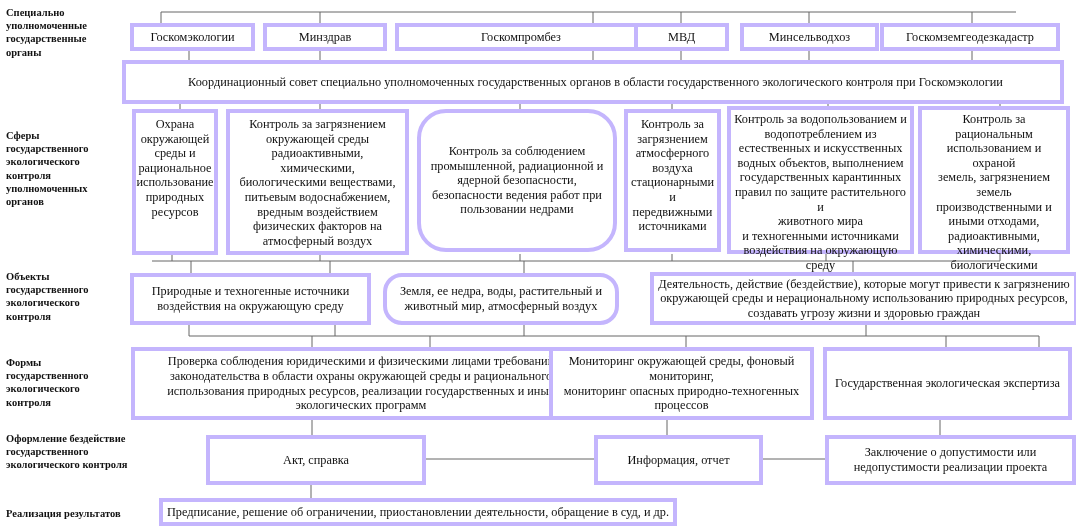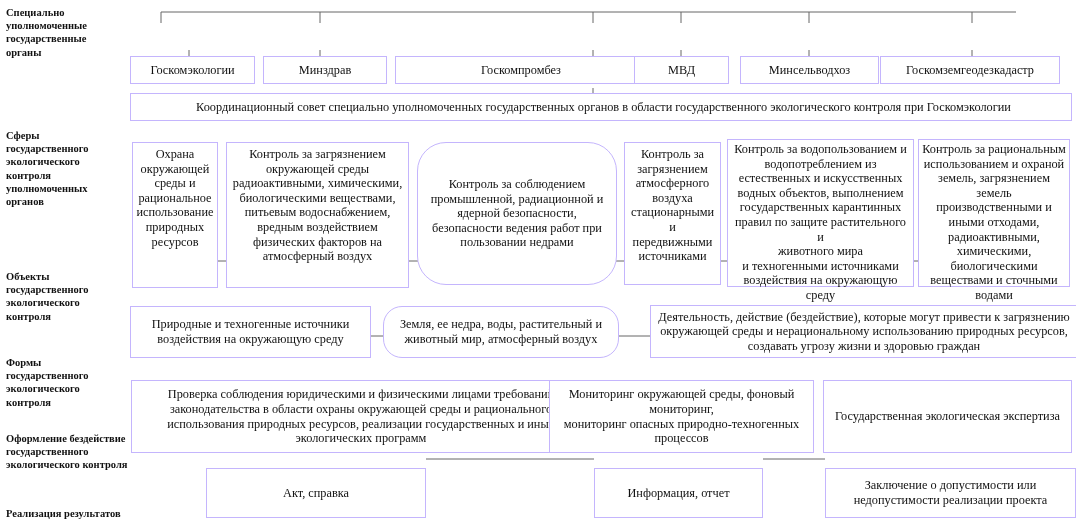--- a/index.html
+++ b/index.html
@@ -1,17 +1,17 @@
 <!DOCTYPE html>
 <html><head>
 <meta charset="utf-8">
 <style>
   html,body{margin:0;padding:0;background:#fff;}
   body{width:1076px;height:528px;position:relative;overflow:hidden;font-family:"Liberation Serif","DejaVu Serif",serif;color:#111;}
-  .box{position:absolute;box-sizing:border-box;border:1px solid #c4b5fd;background:#fff;display:flex;align-items:center;justify-content:center;text-align:center;font-size:12.3px;line-height:14.6px;padding:0 3px;white-space:pre-line;margin-top:33px;}
+  .box{position:absolute;box-sizing:border-box;border:4px solid #c4b5fd;background:#fff;display:flex;align-items:center;justify-content:center;text-align:center;font-size:12.3px;line-height:14.6px;padding:0 3px;white-space:pre-line;}
   .box.top{align-items:flex-start;padding-top:4px;}
   .rowlabel{position:absolute;left:6px;font-weight:bold;font-size:10.5px;line-height:13.2px;white-space:pre-line;color:#111;}
   svg#lines{position:absolute;left:0;top:0;}
   svg#lines line{stroke:#666;stroke-width:1;}
 </style>
 </head>
 <body>
 
 <svg id="lines" width="1076" height="528">
 
@@ -96,21 +96,21 @@
 экологического контроля</div>
 <div class="rowlabel" style="top:507px;">Реализация результатов</div>
 
 <div class="box" style="left:130px;top:23px;width:125px;height:28px;">Госкомэкологии</div>
 <div class="box" style="left:263px;top:23px;width:124px;height:28px;">Минздрав</div>
 <div class="box" style="left:395px;top:23px;width:252px;height:28px;">Госкомпромбез</div>
 <div class="box" style="left:634px;top:23px;width:95px;height:28px;">МВД</div>
 <div class="box" style="left:740px;top:23px;width:139px;height:28px;">Минсельводхоз</div>
 <div class="box" style="left:880px;top:23px;width:180px;height:28px;">Госкомземгеодезкадастр</div>
 
-<div class="box" style="left:130px;top:60px;width:942px;height:28px;padding-left:8px;">Координационный совет специально уполномоченных государственных органов в области государственного экологического контроля при Госкомэкологии</div>
+<div class="box" style="left:122px;top:60px;width:942px;height:44px;padding-left:8px;">Координационный совет специально уполномоченных государственных органов в области государственного экологического контроля при Госкомэкологии</div>
 
 <div class="box top" style="left:132px;top:109px;width:86px;height:146px;">Охрана
 окружающей
 среды и
 рациональное
 использование
 природных
 ресурсов</div>
 <div class="box top" style="left:226px;top:109px;width:183px;height:146px;">Контроль за загрязнением
 окружающей среды

